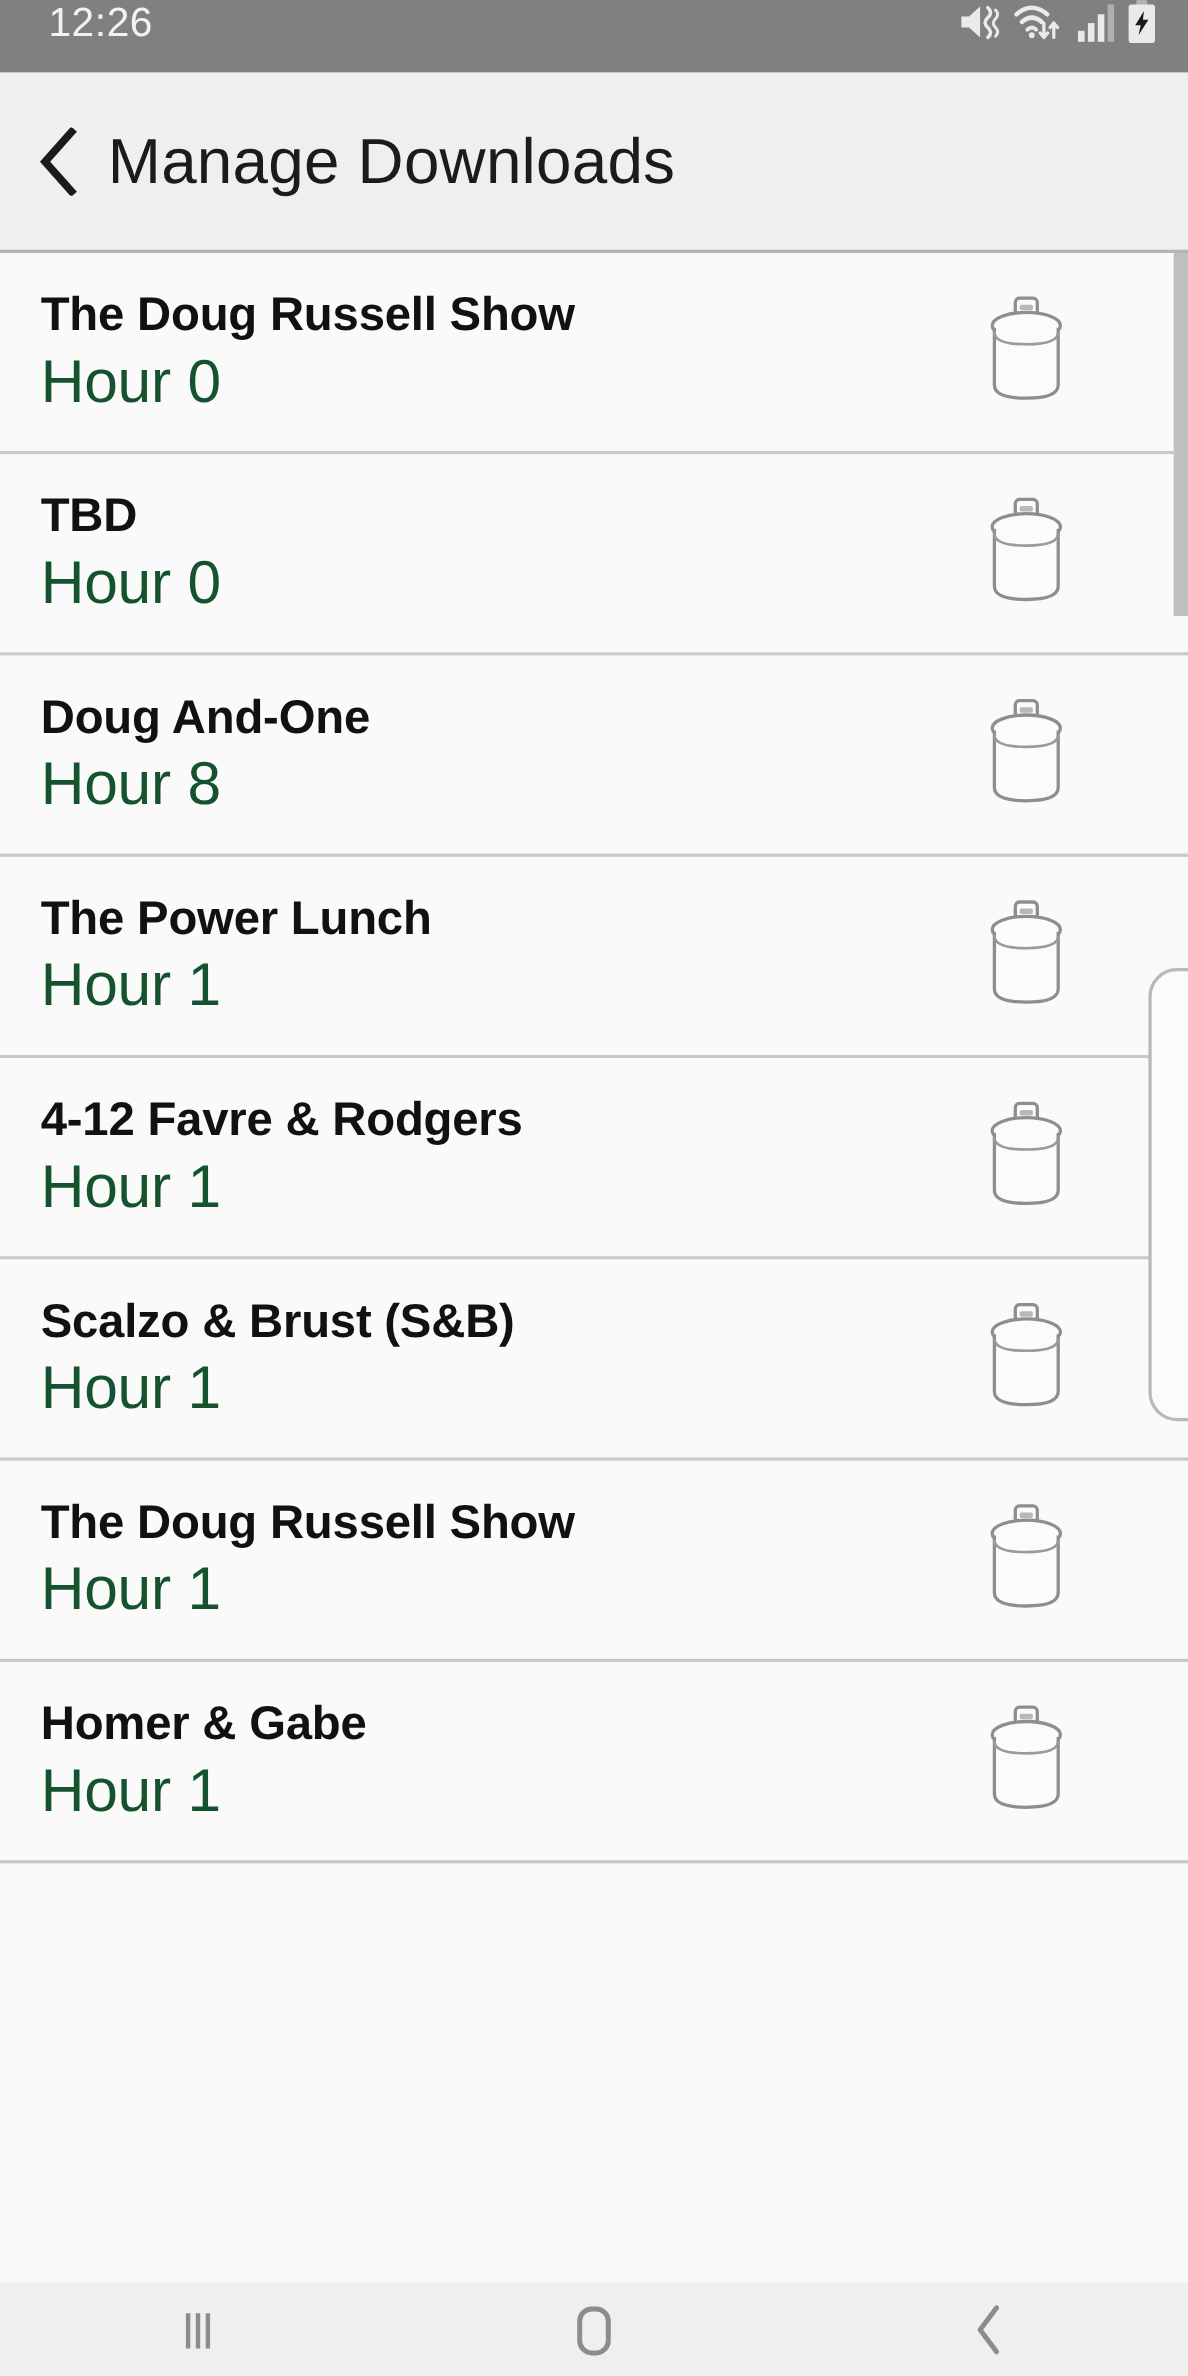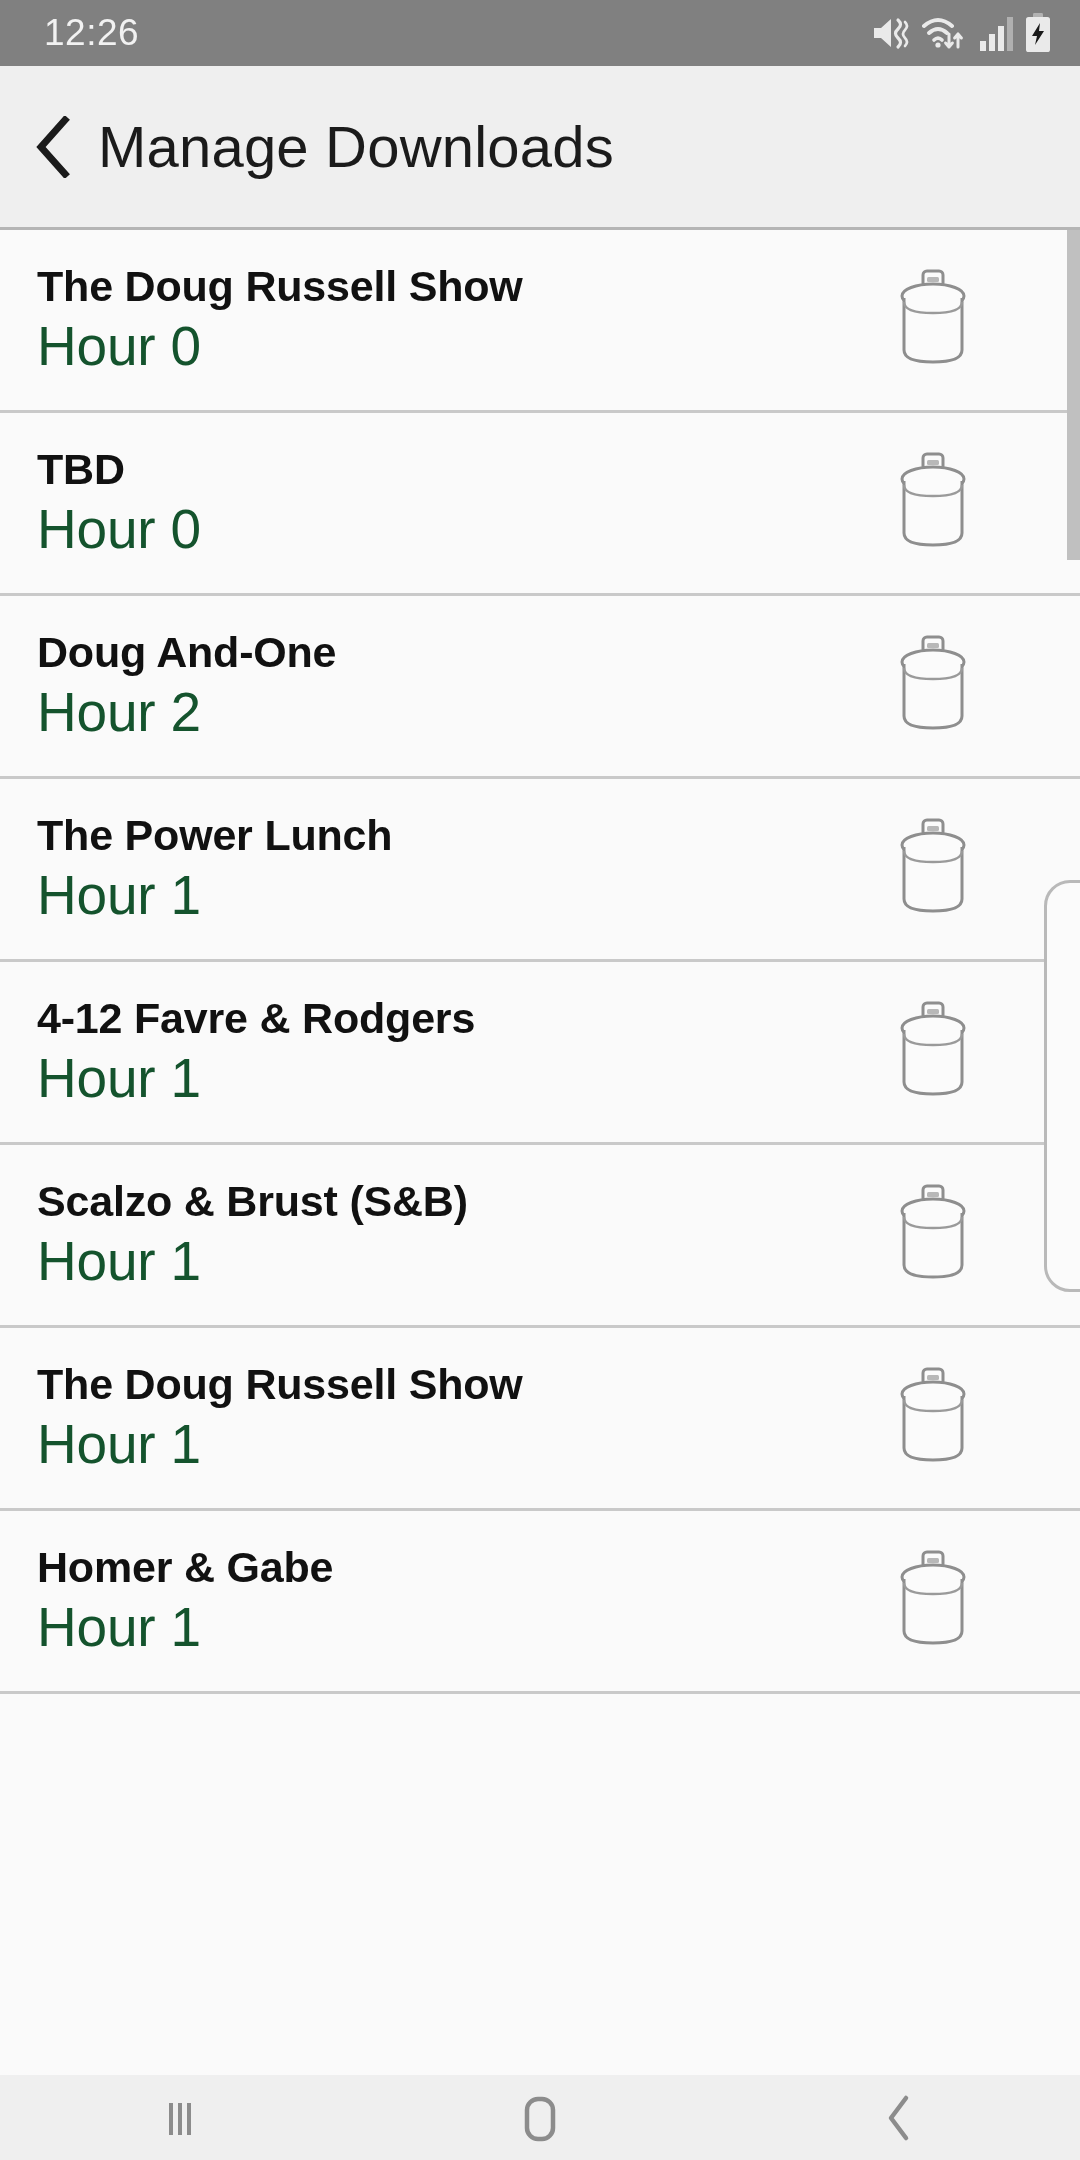--- a/index.html
+++ b/index.html
@@ -19,21 +19,21 @@
     background: #fafafa;
     display: flex;
     flex-direction: column;
   }
 
   
   .status-bar {
     height: 66px;
     background: #808080;
     display: flex;
-    align-items: center;
+    align-items: flex-start;
     justify-content: space-between;
     padding: 0 28px 0 44px;
     flex: 0 0 auto;
   }
   .status-clock {
     color: #f2f2f2;
     font-size: 37px;
     font-weight: 400;
     letter-spacing: 0.5px;
     font-family: "Liberation Sans", sans-serif;
@@ -257,21 +257,21 @@
                 <ellipse cx="43" cy="28" rx="31" ry="12" stroke="#8e8e8e" stroke-width="3" fill="#fbfbfb"></ellipse>
                 <path d="M14 30 V82 q0 12 29 12 q29 0 29 -12 V30" stroke="#8e8e8e" stroke-width="3" fill="#fbfbfb"></path>
                 <path d="M14 34 q0 11 29 11 q29 0 29 -11" stroke="#9a9a9a" stroke-width="2.4" fill="none"></path>
               </svg>
             </span>
           </div>
         </div>
         <div class="list-row">
           <div class="row-text">
             <div class="row-title">Doug And-One</div>
-            <div class="row-sub">Hour 2</div>
+            <div class="row-sub">Hour 8</div>
           </div>
           <div class="delete-btn">
             <span>
               <svg width="86" height="104" viewBox="0 0 86 104">
                 <rect x="33" y="3" width="20" height="16" rx="4" ry="4" stroke="#8e8e8e" stroke-width="3" fill="#fbfbfb"></rect>
                 <rect x="37" y="9" width="12" height="5" rx="1.5" ry="1.5" fill="#b8b8b8"></rect>
                 <ellipse cx="43" cy="28" rx="31" ry="12" stroke="#8e8e8e" stroke-width="3" fill="#fbfbfb"></ellipse>
                 <path d="M14 30 V82 q0 12 29 12 q29 0 29 -12 V30" stroke="#8e8e8e" stroke-width="3" fill="#fbfbfb"></path>
                 <path d="M14 34 q0 11 29 11 q29 0 29 -11" stroke="#9a9a9a" stroke-width="2.4" fill="none"></path>
               </svg>

